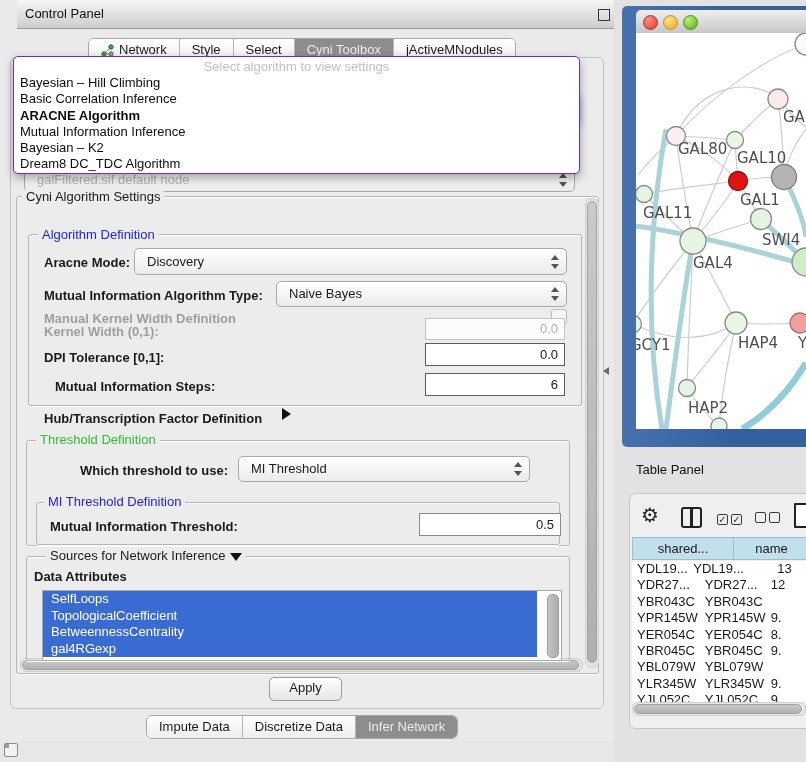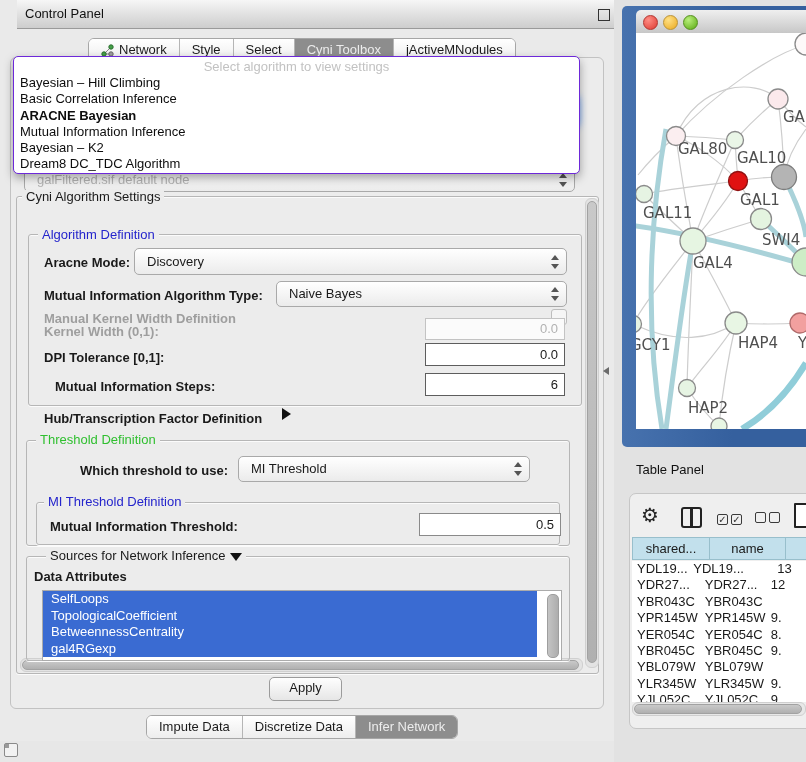--- a/index.html
+++ b/index.html
@@ -164,21 +164,21 @@
 
     <div id="combo-network" class="combo">
       <span class="ctext">galFiltered.sif default node</span>
       <span class="stepper"></span>
     </div>
 
     <div id="algo-popup">
       <div class="prompt">Select algorithm to view settings</div>
     <div class="item">Bayesian – Hill Climbing</div>
         <div class="item">Basic Correlation Inference</div>
-        <div class="item bold">ARACNE Bayesian</div>
+        <div class="item bold">ARACNE Algorithm</div>
         <div class="item">Mutual Information Inference</div>
         <div class="item">Bayesian – K2</div>
         <div class="item">Dream8 DC_TDC Algorithm</div>
       </div>
 
     <div class="fs" style="left:16px;top:196px;width:581px;height:476px;"></div>
     <span class="legend" style="left:22px;top:190px;">Cyni Algorithm Settings</span>
     <div id="set-vscroll" class="sb-track abs">
         <div class="sb-thumb"></div>
       </div>
@@ -333,21 +333,21 @@
   <div id="tp-title">Table Panel</div>
 
   <div id="tp-win"></div>
   <span class="gear">⚙</span>
   <span class="cols-ic"></span>
   <span id="checks-ic"><span class="cbx">✓</span><span class="cbx">✓</span></span>
   <span id="boxes-ic"><span class="cbx"></span><span class="cbx"></span></span>
   <span class="file-ic"></span>
 
   <div id="tbl-header">
-      <div class="th" style="width: 78px;">shared...</div>
+      <div class="th" style="width: 102px;">shared...</div>
       <div class="th" style="width: 76px;">name</div>
       <div class="th" style="width: 46px;"></div>
     </div>
   <div id="tbl-rows">
       <div class="tr">
         <span class="td" style="width: 78px;">YDL19...</span>
         <span class="td" style="width: 76px;">YDL19...</span>
         <span class="td" style="width: 46px; margin-left: 29px;">13</span>
       </div>
       <div class="tr">

